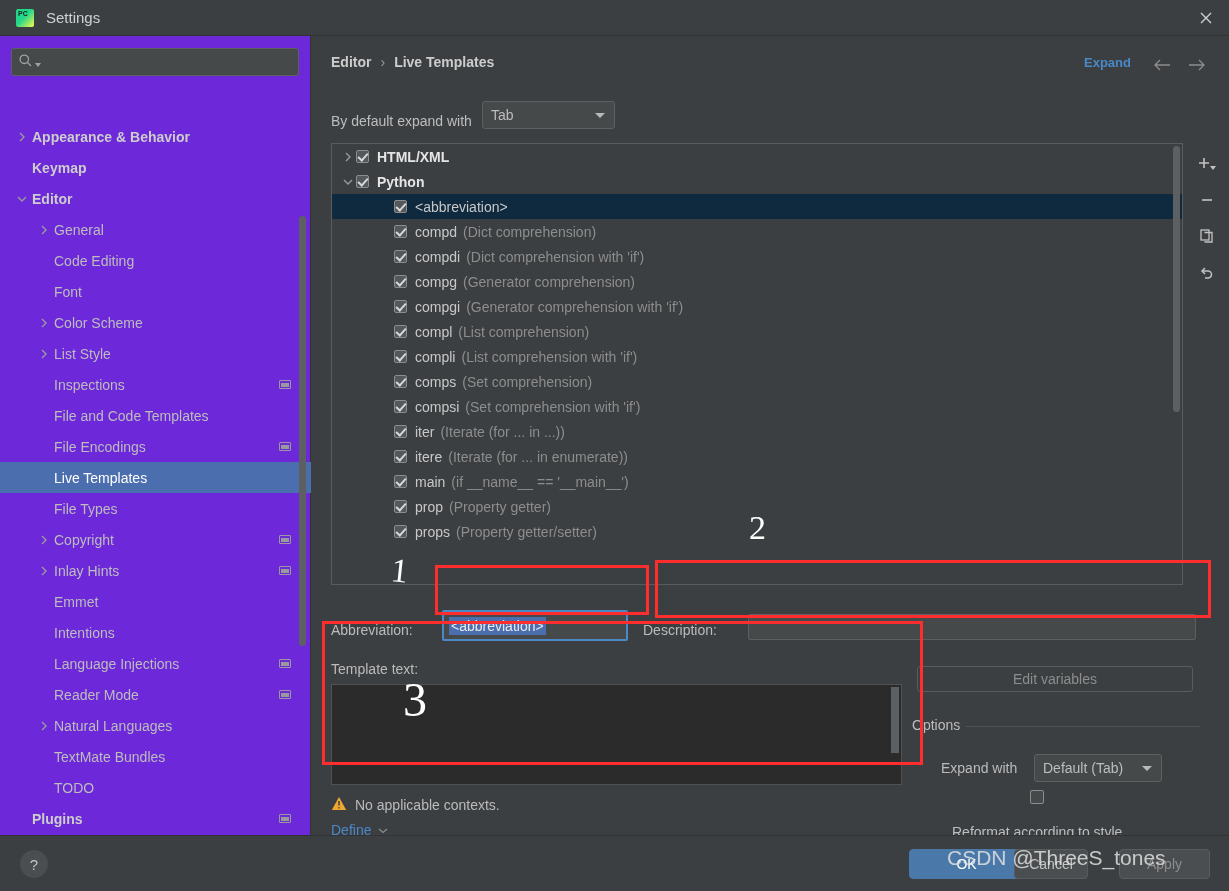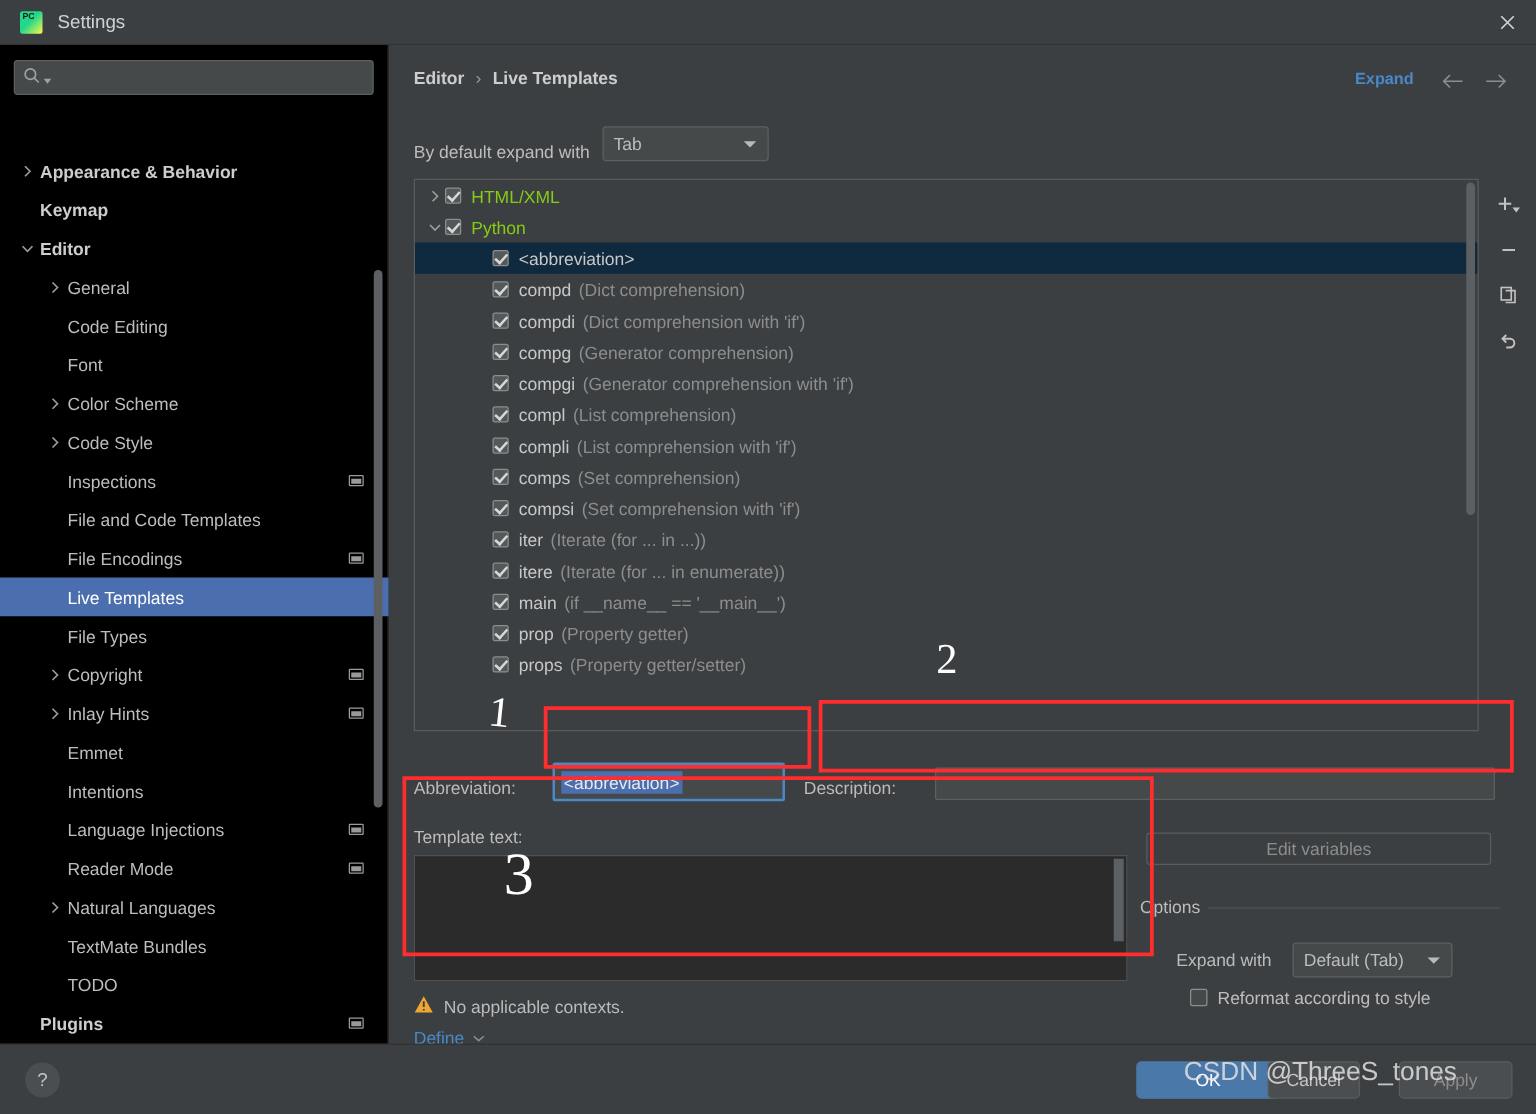--- a/index.html
+++ b/index.html
@@ -32,21 +32,21 @@
   #close-btn {
     position: absolute; right: 0; top: 0; width: 46px; height: 36px;
     display: flex; align-items: center; justify-content: center;
     cursor: pointer;
   }
   #close-btn svg { stroke: #cfd2d4; }
 
   
   #sidebar {
     position: absolute; left: 0; top: 36px; width: 311px; height: 799px;
-    background: #000000; border-right: 1px solid #323232;
+    background: #6d28d9; border-right: 1px solid #323232;
   }
   #search-wrap { padding: 12px 11px 9px 11px; }
   #search-box {
     height: 28px; background: #45494a; border: 1px solid #5e6060;
     border-radius: 3px; display: flex; align-items: center; padding: 0 6px;
   }
   #search-icon { flex: none; margin-right: 2px; }
   #search-input {
     flex: 1; background: transparent; border: none; outline: none;
     color: #bbbbbb; font-size: 13px; font-family: "Liberation Sans", sans-serif;
@@ -144,21 +144,21 @@
     width: 13px; height: 13px; flex: none; margin-right: 8px;
     border: 1px solid #8d8d8d; border-radius: 2px; background: #53585a;
     position: relative;
   }
   .cb.checked::after {
     content: ""; position: absolute; left: 3px; top: 0px;
     width: 4px; height: 8px; border: solid #d8d8d8;
     border-width: 0 2px 2px 0; transform: rotate(42deg);
   }
   .row .abbr { font-weight: normal; color: #c8c8c8; }
-  .row.group .abbr { font-weight: normal; color: #84cc16; }
+  .row.group .abbr { font-weight: bold; color: #e5e5e5; }
   .row .desc { color: #8d8d8d; margin-left: 6px; }
   .depth0 { padding-left: 8px; }
   .depth1 { padding-left: 46px; }
   #list-scrollbar {
     position: absolute; right: 2px; width: 7px;
     background: #5c6063; border-radius: 4px;
   }
 
   
   #list-toolbar {
@@ -213,21 +213,21 @@
   #options-rule {
     position: absolute; left: 600px; top: 690px; width: 288px; height: 1px;
     background: #4f5355;
   }
   #expandwith-label { position: absolute; left: 629px; top: 724px; font-size: 14px; }
   #expandwith-combo {
     position: absolute; left: 722px; top: 718px; width: 128px; height: 28px;
   }
   #reformat-row {
     position: absolute; left: 640px; top: 754px;
-    display: flex; align-items: center; gap: 8px; cursor: pointer;
+    display: flex; align-items: center; gap: 20px; cursor: pointer; flex-direction: column;
   }
   #reformat-cb {
     width: 14px; height: 14px; border: 1px solid #8d8d8d;
     border-radius: 2px; background: #45494a;
   }
   #reformat-label { font-size: 14px; color: #bdbdbd; }
 
   
   #ctx-warn {
     position: absolute; left: 19px; top: 760px;
@@ -352,21 +352,21 @@
           </svg>
         </span>
         <span class="label">Color Scheme</span>
       </div>
       <div class="tree-item lvl1">
         <span class="arrow">
           <svg width="12" height="12" viewBox="0 0 12 12" fill="none" stroke="#9a9a9a" stroke-width="1.4">
             <path d="M4 2 L8 6 L4 10"></path>
           </svg>
         </span>
-        <span class="label">Code Style</span>
+        <span class="label">List Style</span>
       </div>
       <div class="tree-item lvl1">
         <span class="arrow empty"></span>
         <span class="label">Inspections</span>
         <span class="badge"></span>
       </div>
       <div class="tree-item lvl1">
         <span class="arrow empty"></span>
         <span class="label">File and Code Templates</span>
       </div>

